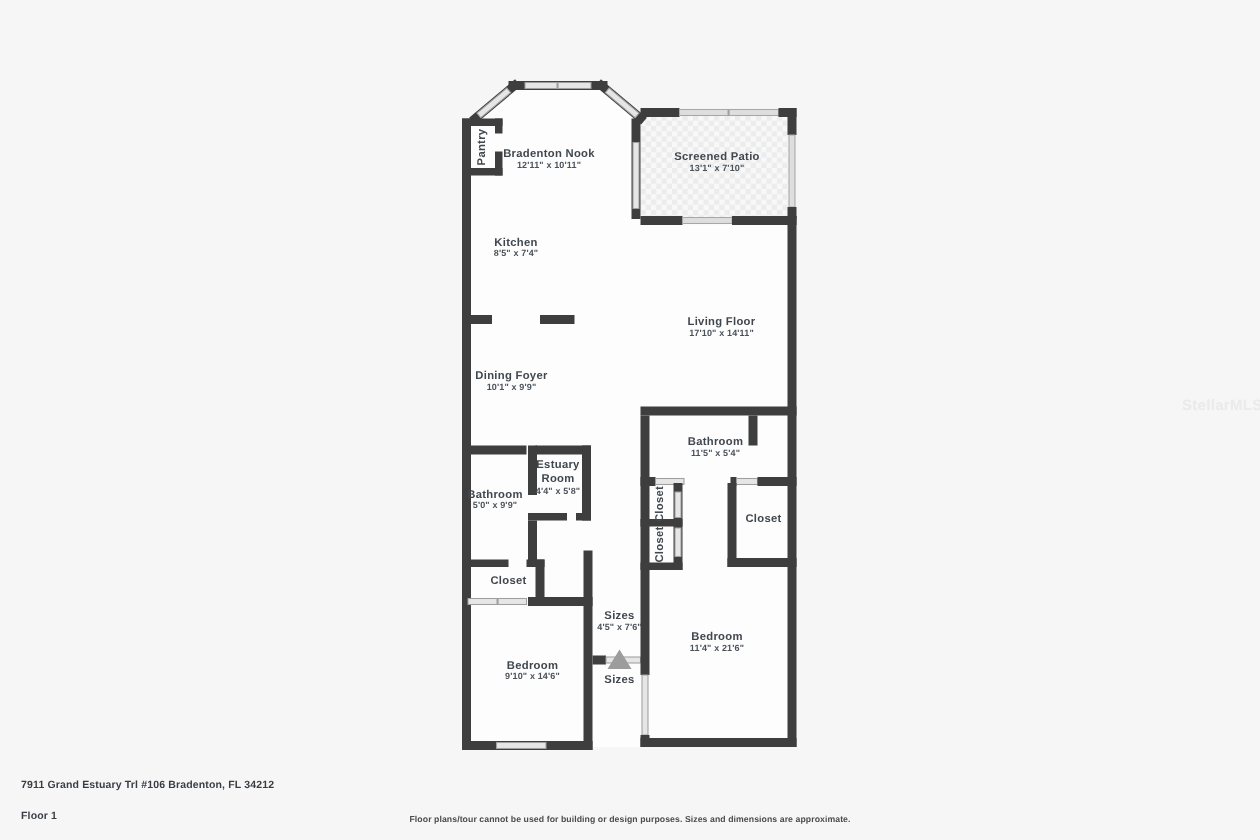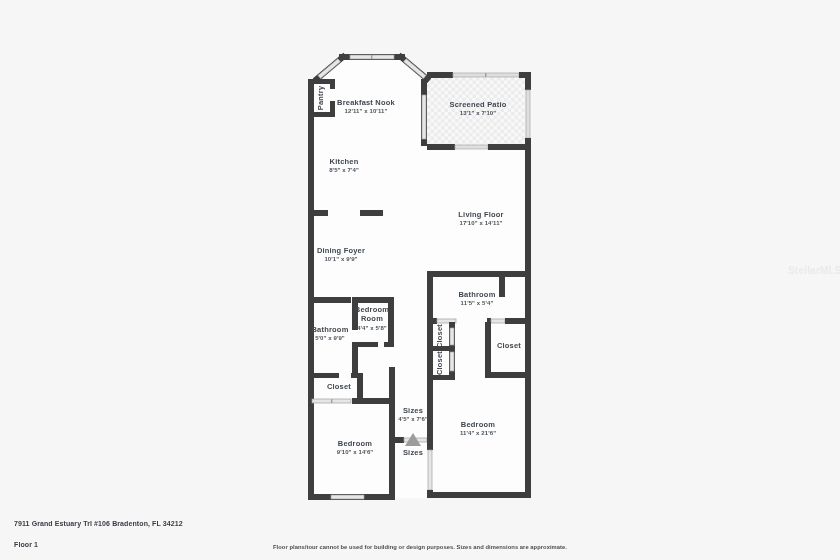--- a/index.html
+++ b/index.html
@@ -130,21 +130,21 @@
     <rect x="427" y="380" width="6" height="70"></rect>
     <rect x="428" y="450" width="4" height="40" fill="#e6e6e6" stroke="#9f9f9f" stroke-width="0.7"></rect>
     <rect x="427" y="490" width="6" height="8"></rect>
     <rect x="427" y="492" width="104" height="6"></rect>
   </g>
 
   <polygon points="413,433 405,446 421,446" fill="#9c9c9c"></polygon>
 </svg>
 
 <div class="lbl" style="left:366px;top:106px">
-  <div class="nm">Breakfast Nook</div>
+  <div class="nm">Bradenton Nook</div>
   <div class="dm">12'11" x 10'11"</div>
 </div>
 <div class="lbl" style="left:478px;top:108px">
   <div class="nm">Screened Patio</div>
   <div class="dm">13'1" x 7'10"</div>
 </div>
 <div class="lbl" style="left:344px;top:165px">
   <div class="nm">Kitchen</div>
   <div class="dm">8'5" x 7'4"</div>
 </div>
@@ -157,21 +157,21 @@
   <div class="dm">10'1" x 9'9"</div>
 </div>
 <div class="lbl vert" style="left:321px;top:98px">
   <div class="nm">Pantry</div>
 </div>
 <div class="lbl" style="left:330px;top:333px">
   <div class="nm">Bathroom</div>
   <div class="dm">5'0" x 9'9"</div>
 </div>
 <div class="lbl wrap" style="left:372px;top:318px">
-  <div class="nm">Bedroom Room</div>
+  <div class="nm">Estuary Room</div>
   <div class="dm">4'4" x 5'8"</div>
 </div>
 <div class="lbl" style="left:477px;top:298px">
   <div class="nm">Bathroom</div>
   <div class="dm">11'5" x 5'4"</div>
 </div>
 <div class="lbl vert" style="left:440px;top:336px">
   <div class="nm">Closet</div>
 </div>
 <div class="lbl vert" style="left:440px;top:363px">

